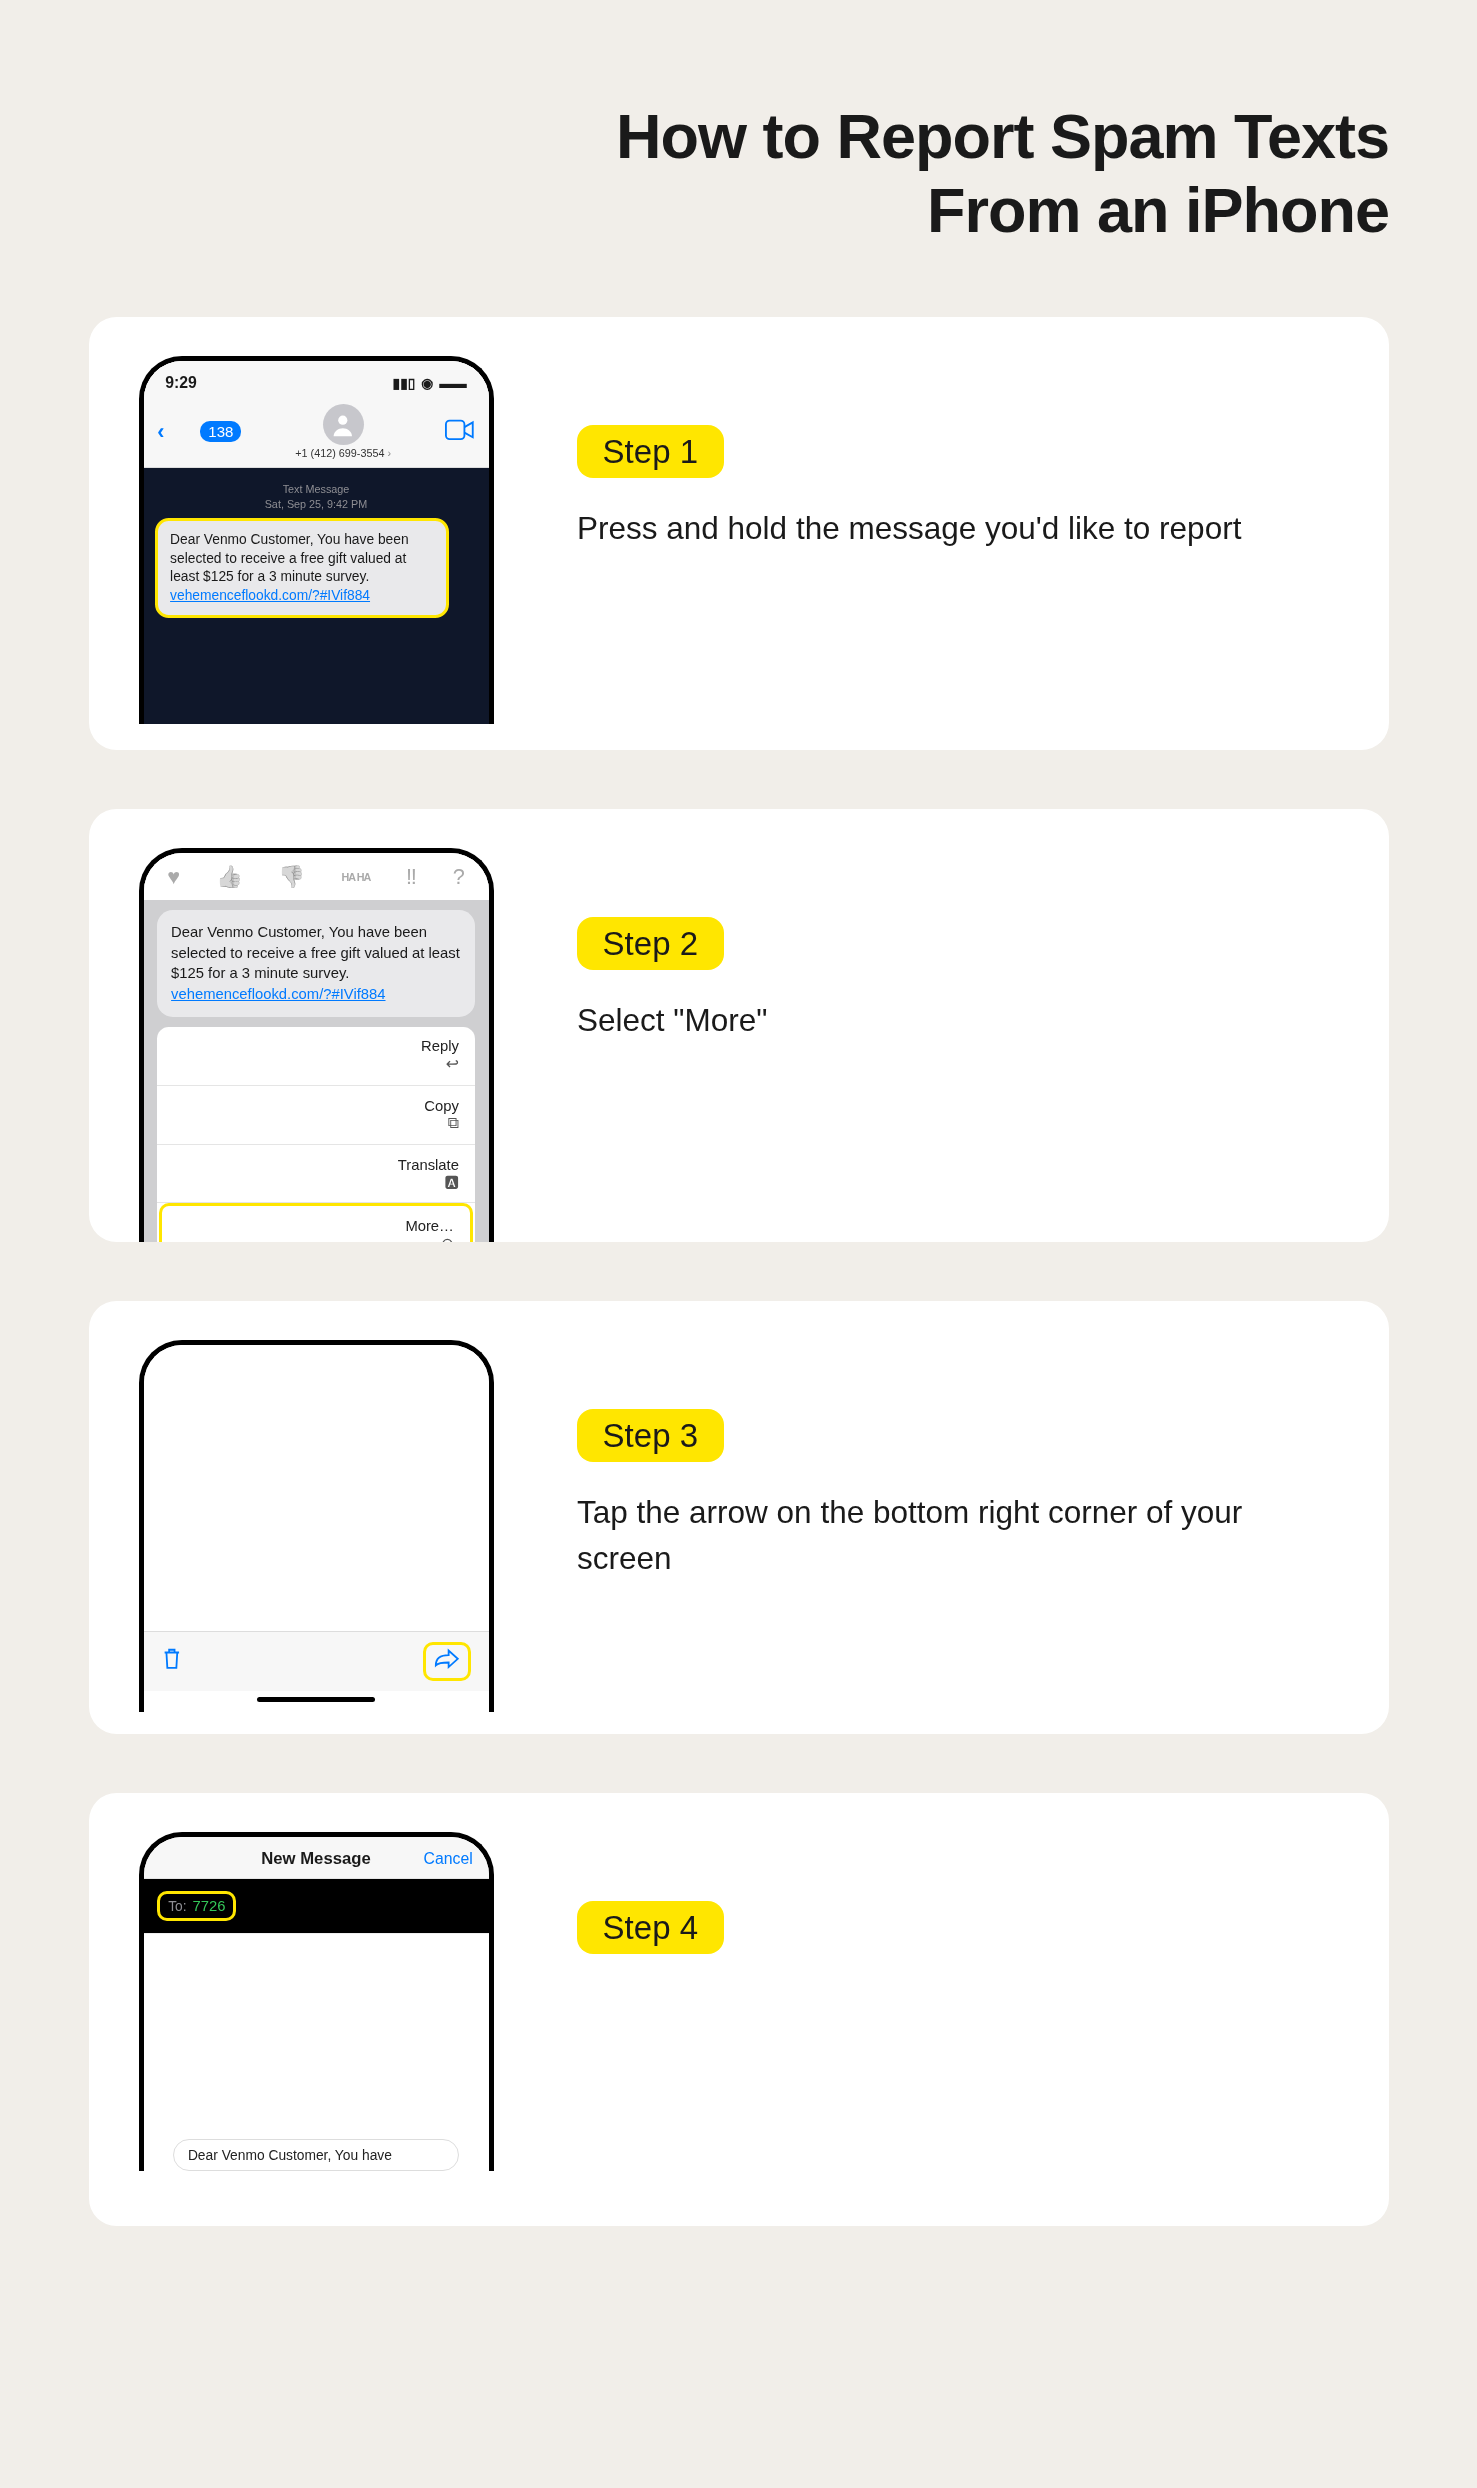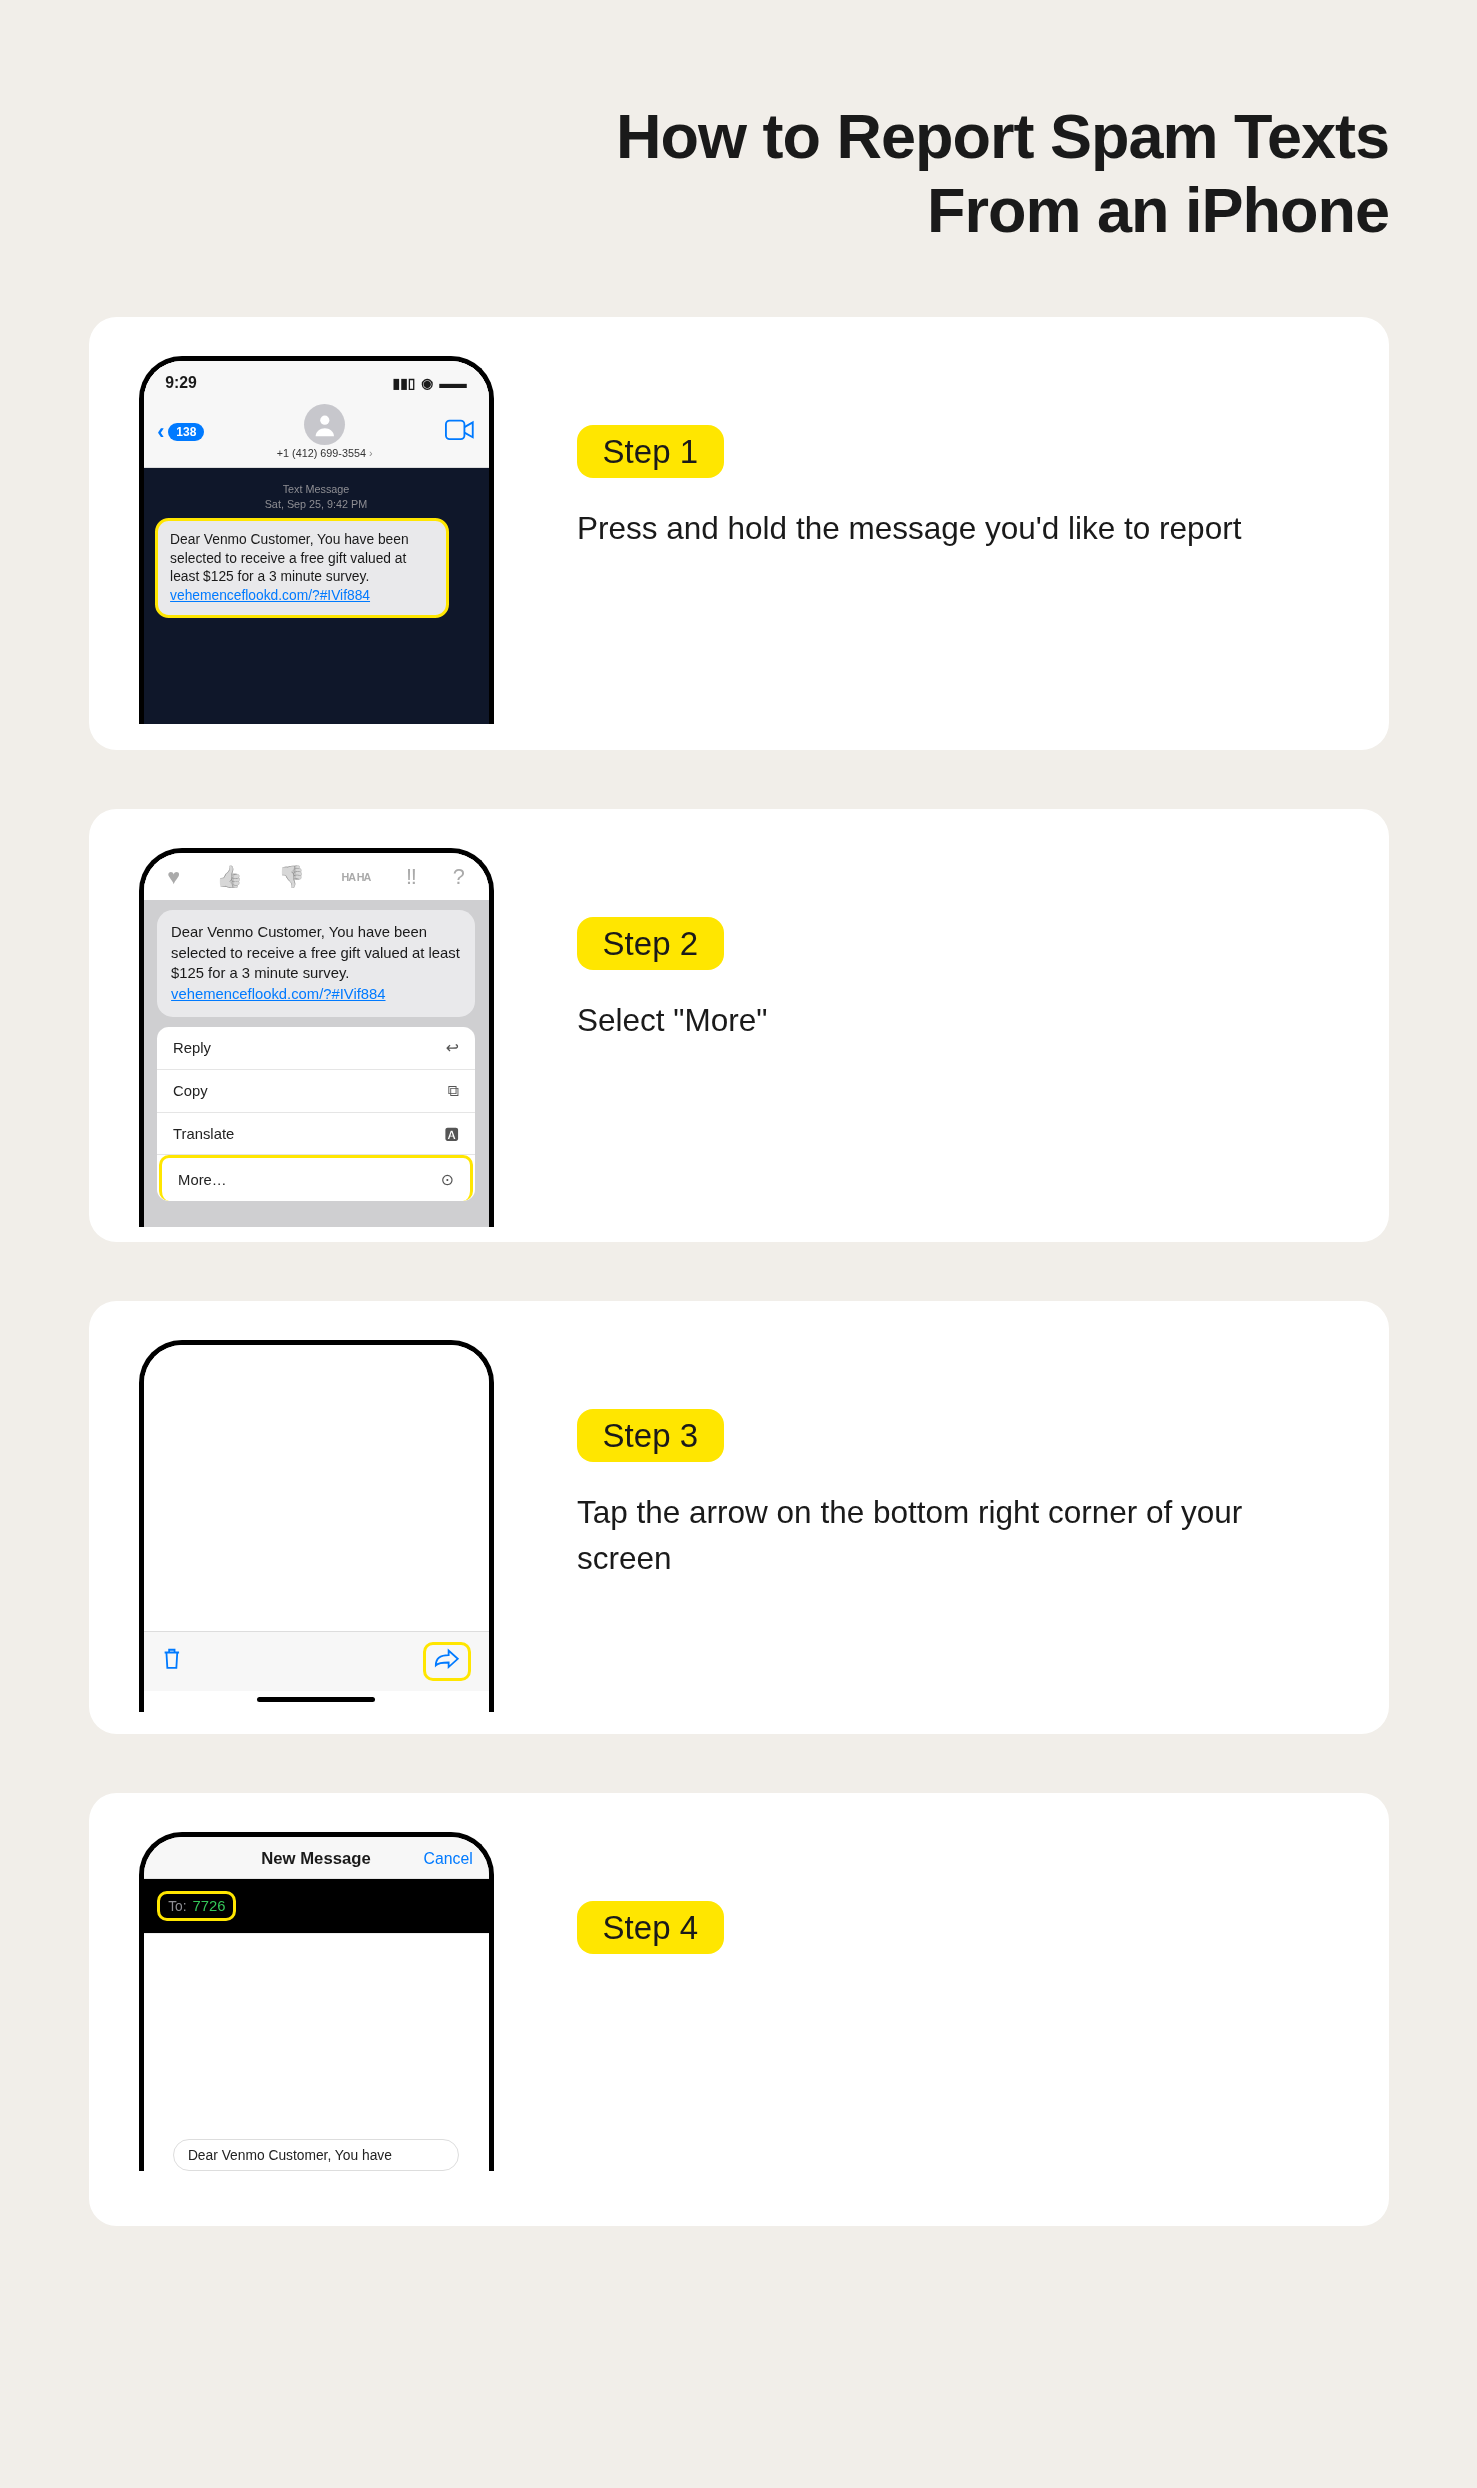--- a/index.html
+++ b/index.html
@@ -71,22 +71,22 @@
 
 .msg-header {
   display:flex; align-items:center; justify-content:space-between;
   padding: 3.9px 13.8px 7.9px 13.8px;
   border-bottom:1px solid #ddd;
   background:#f7f7f7;
 }
 .back-wrap { display:flex; align-items:center; gap:3.9px; color:#007aff; font-weight:600;}
 .back-chevron { font-size:21.7px; }
 .back-badge {
-  background:#007aff; color:#fff; font-size:12px; font-weight:700;
-  padding:2px 7.9px; border-radius:9.9px;
+  background:#007aff; color:#fff; font-size:15px; font-weight:400;
+  padding:2px 7.9px; border-radius:9.9px;margin-left:32px;
 }
 .avatar-col{ display:flex; flex-direction:column; align-items:center; gap:2px;}
 .avatar {
   width:41px; height:41px; border-radius:50%;
   background:#c7c7cc;
   display:flex; align-items:center; justify-content:center;
 }
 .avatar svg { width:27.6px; height:27.6px; fill:#fff;}
 .phone-number { font-size:10.8px; color:#333; }
 .phone-number::after{ content:" ›"; color:#888;}
@@ -126,24 +126,25 @@
   margin:9.9px 13.8px 9.9px 13.8px; padding:11.8px 13.8px;
   font-size:14.8px; line-height:1.4;
 }
 .ctx-bubble a{ color:#007aff; text-decoration:underline;}
 .ctx-menu {
   background:#fff; border-radius:11.8px;
   margin: 5.9px 13.8px 0 13.8px;
   overflow:hidden;
 }
 .ctx-item {
-  display:flex; justify-content:space-between; align-items:center;
+  display:flex; justify-content:space-between; align-items:flex-end;
   padding:11.8px 15.8px;
   font-size:14.8px; color:#222;
   border-bottom:1px solid #e5e5e5;
+  flex-direction:column;
 }
 .ctx-item:last-child{ border-bottom:none;}
 .ctx-item .ic { font-size:15.8px; color:#555;}
 .ctx-highlight { border:3px solid #ffe600; border-radius:9.9px; margin:0 2px;}
 
 
 .blank-area { background:#fff; height:286px;}
 .toolbar {
   display:flex; justify-content:space-between; align-items:center;
   padding:9.9px 17.7px 9.9px 17.7px;

